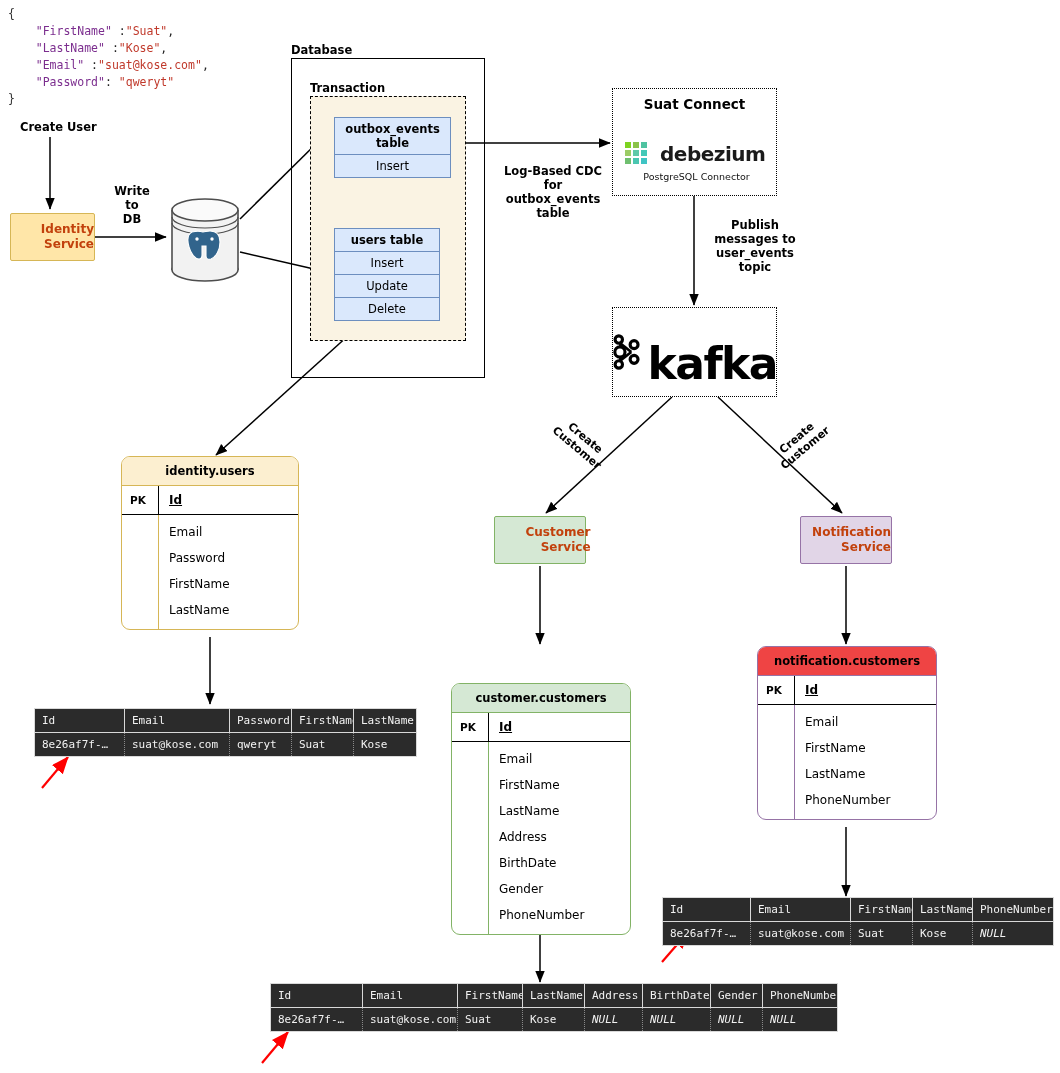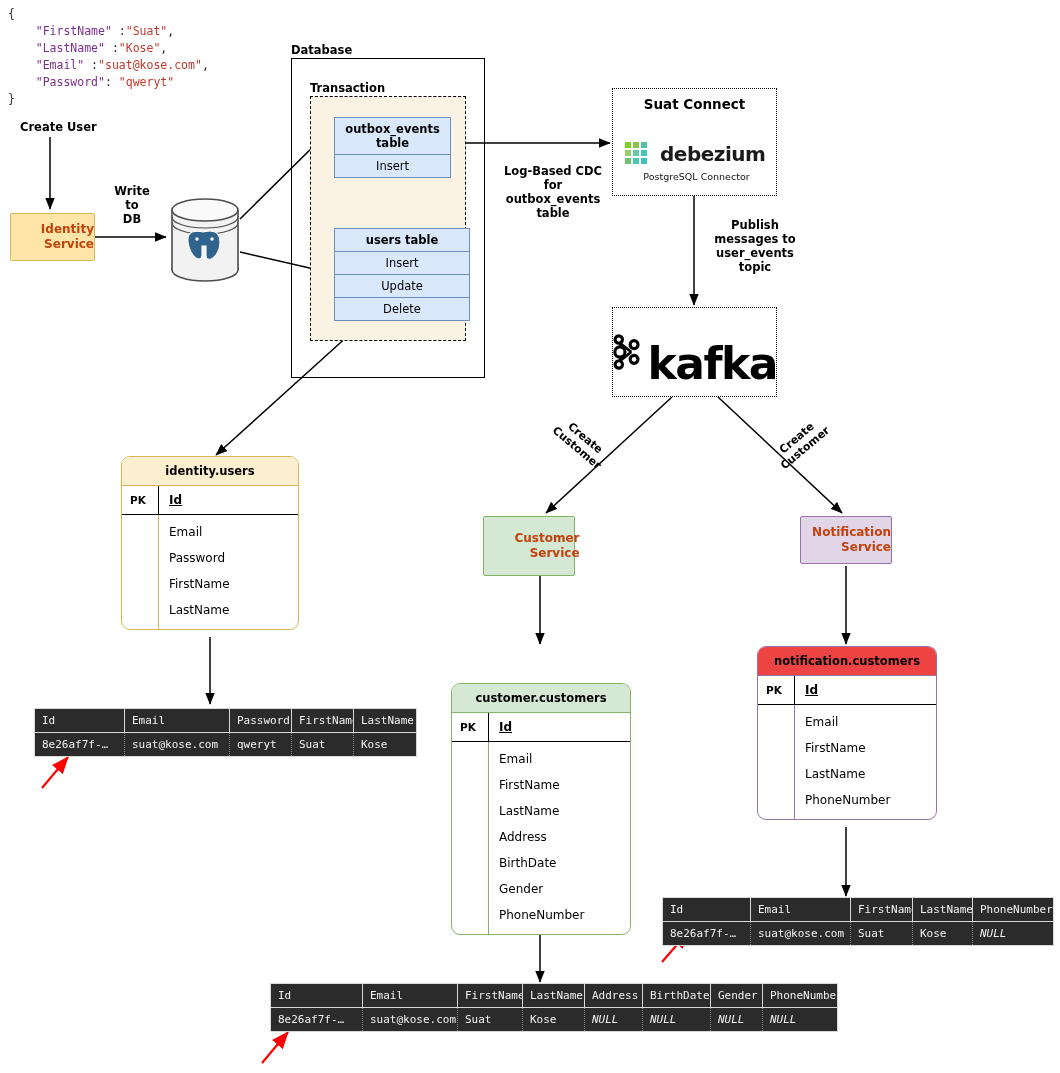--- a/index.html
+++ b/index.html
@@ -168,21 +168,21 @@
 <div class="abs lbl lbl-left" style="left:291px;top:43px;">Database</div>
 <div class="abs boxline" style="left:291px;top:58px;width:194px;height:320px;"></div>
 <div class="abs lbl lbl-left" style="left:310px;top:81px;">Transaction</div>
 <div class="abs boxdash trans-bg" style="left:310px;top:96px;width:156px;height:245px;"></div>
 
 <div class="abs optbl" style="left:334px;top:117px;width:117px;">
   <div class="hd">outbox_events table</div>
   <div class="rw">Insert</div>
 </div>
 
-<div class="abs optbl" style="left:334px;top:228px;width:136px;">
+<div class="abs optbl" style="left:334px;top:228px;width:106px;">
   <div class="hd">users table</div>
   <div class="rw">Insert</div>
   <div class="rw">Update</div>
   <div class="rw">Delete</div>
 </div>
 
 <div class="abs lbl" style="left:492px;top:164px;width:122px;">Log-Based CDC
 for
 outbox_events
 table</div>
@@ -231,21 +231,21 @@
     </g>
   </svg>
   <span class="kafka-txt">kafka</span>
 </div>
 
 <div class="abs rot-lbl" style="left:548px;top:430px;width:66px;transform:rotate(40deg);">Create
 Customer</div>
 <div class="abs rot-lbl" style="left:768px;top:430px;width:66px;transform:rotate(-40deg);">Create
 Customer</div>
 
-<div class="abs svc svc-customer" style="left:483px;top:516px;width:92px;height:60px;padding-left:36px;">Customer
+<div class="abs svc svc-customer" style="left:494px;top:516px;width:92px;height:48px;padding-left:36px;">Customer
 Service</div>
 <div class="abs svc svc-notify" style="left:800px;top:516px;width:92px;height:48px;">Notification
 Service</div>
 
 <div class="abs erd erd-yellow" style="left:121px;top:456px;width:178px;">
   <div class="etitle">identity.users</div>
   <div class="pkrow">
     <div class="pkcell">PK</div>
     <div class="pkname">Id</div>
   </div>

